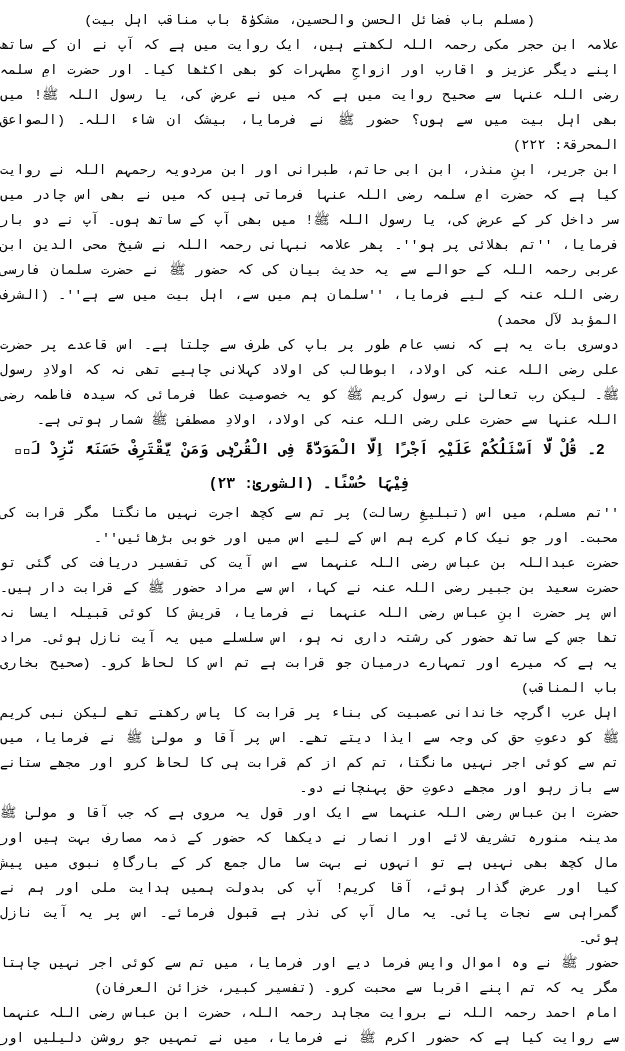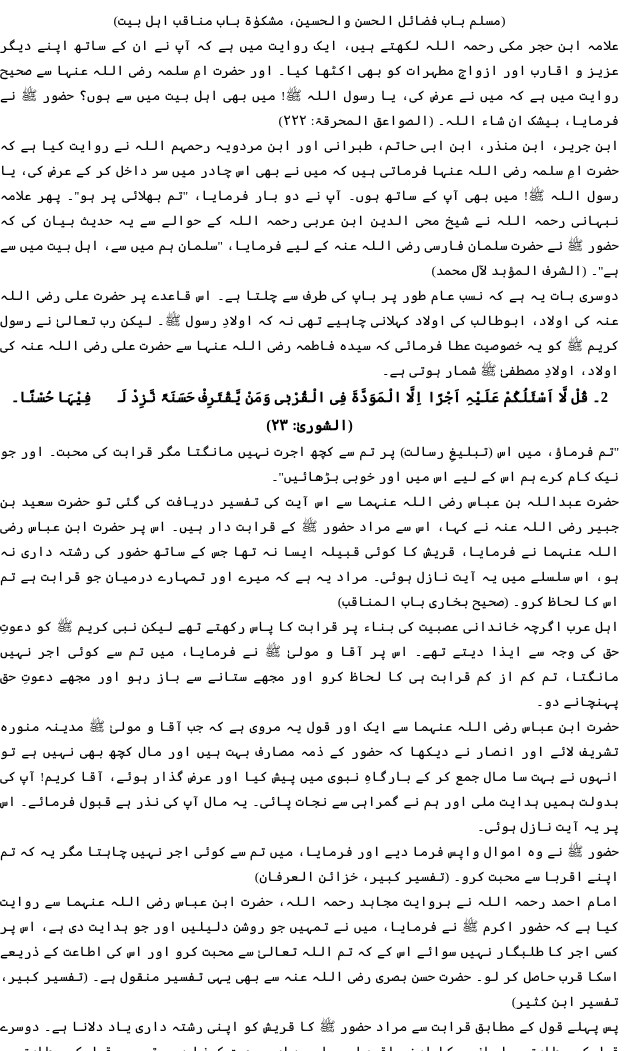--- a/index.html
+++ b/index.html
@@ -8,21 +8,21 @@
     background: #ffffff;
   }
   .page {
     width: 625px;
     height: 1051px;
     box-sizing: border-box;
     padding: 8px 6px 4px 0;
     background: #ffffff;
     color: #000000;
     direction: rtl;
-    font-family: Liberation Serif, serif;
+    font-family: Liberation Mono, monospace;
     overflow: hidden;
   }
   .para {
     margin: 0;
     padding: 0;
     font-size: 13.5px;
     line-height: 25px;
     text-align: justify;
     text-align-last: right;
     word-spacing: 0.5px;
@@ -30,34 +30,34 @@
   }
   .para.citation {
     text-align: center;
     text-align-last: center;
   }
   .para.verse {
     text-align: center;
     text-align-last: center;
     font-weight: bold;
     font-size: 14.5px;
-    line-height: 28px;
+    line-height: 34px;
   }
 </style>
 </head>
 <body>
 
 <div class="page">
   <div>
       <p class="para citation">(مسلم باب فضائل الحسن والحسین، مشکوٰۃ باب مناقب اہل بیت)</p>
       <p class="para body">علامہ ابن حجر مکی رحمہ اللہ لکھتے ہیں، ایک روایت میں ہے کہ آپ نے ان کے ساتھ اپنے دیگر عزیز و اقارب اور ازواجِ مطہرات کو بھی اکٹھا کیا۔ اور حضرت امِ سلمہ رضی اللہ عنہا سے صحیح روایت میں ہے کہ میں نے عرض کی، یا رسول اللہ ﷺ! میں بھی اہل بیت میں سے ہوں؟ حضور ﷺ نے فرمایا، بیشک ان شاء اللہ۔ (الصواعق المحرقۃ: ۲۲۲)</p>
       <p class="para body">ابن جریر، ابنِ منذر، ابن ابی حاتم، طبرانی اور ابن مردویہ رحمہم اللہ نے روایت کیا ہے کہ حضرت امِ سلمہ رضی اللہ عنہا فرماتی ہیں کہ میں نے بھی اس چادر میں سر داخل کر کے عرض کی، یا رسول اللہ ﷺ! میں بھی آپ کے ساتھ ہوں۔ آپ نے دو بار فرمایا، ''تم بھلائی پر ہو''۔ پھر علامہ نبہانی رحمہ اللہ نے شیخ محی الدین ابن عربی رحمہ اللہ کے حوالے سے یہ حدیث بیان کی کہ حضور ﷺ نے حضرت سلمان فارسی رضی اللہ عنہ کے لیے فرمایا، ''سلمان ہم میں سے، اہل بیت میں سے ہے''۔ (الشرف المؤبد لآل محمد)</p>
       <p class="para body">دوسری بات یہ ہے کہ نسب عام طور پر باپ کی طرف سے چلتا ہے۔ اس قاعدے پر حضرت علی رضی اللہ عنہ کی اولاد، ابوطالب کی اولاد کہلانی چاہیے تھی نہ کہ اولادِ رسول ﷺ۔ لیکن رب تعالیٰ نے رسول کریم ﷺ کو یہ خصوصیت عطا فرمائی کہ سیدہ فاطمہ رضی اللہ عنہا سے حضرت علی رضی اللہ عنہ کی اولاد، اولادِ مصطفیٰ ﷺ شمار ہوتی ہے۔</p>
       <p class="para verse">2۔ قُلْ لَّا اَسْئَلُکُمْ عَلَیْہِ اَجْرًا اِلَّا الْمَوَدَّۃَ فِی الْقُرْبٰی وَمَنْ یَّقْتَرِفْ حَسَنَۃً نَّزِدْ لَہٗ فِیْہَا حُسْنًا۔ (الشوریٰ: ۲۳)</p>
-      <p class="para body">''تم فرماؤ، میں اس (تبلیغِ رسالت) پر تم سے کچھ اجرت نہیں مانگتا مگر قرابت کی محبت۔ اور جو نیک کام کرے ہم اس کے لیے اس میں اور خوبی بڑھائیں''۔</p>
+      <p class="para body">''تم مسلم، میں اس (تبلیغِ رسالت) پر تم سے کچھ اجرت نہیں مانگتا مگر قرابت کی محبت۔ اور جو نیک کام کرے ہم اس کے لیے اس میں اور خوبی بڑھائیں''۔</p>
       <p class="para body">حضرت عبداللہ بن عباس رضی اللہ عنہما سے اس آیت کی تفسیر دریافت کی گئی تو حضرت سعید بن جبیر رضی اللہ عنہ نے کہا، اس سے مراد حضور ﷺ کے قرابت دار ہیں۔ اس پر حضرت ابنِ عباس رضی اللہ عنہما نے فرمایا، قریش کا کوئی قبیلہ ایسا نہ تھا جس کے ساتھ حضور کی رشتہ داری نہ ہو، اس سلسلے میں یہ آیت نازل ہوئی۔ مراد یہ ہے کہ میرے اور تمہارے درمیان جو قرابت ہے تم اس کا لحاظ کرو۔ (صحیح بخاری باب المناقب)</p>
       <p class="para body">اہل عرب اگرچہ خاندانی عصبیت کی بناء پر قرابت کا پاس رکھتے تھے لیکن نبی کریم ﷺ کو دعوتِ حق کی وجہ سے ایذا دیتے تھے۔ اس پر آقا و مولیٰ ﷺ نے فرمایا، میں تم سے کوئی اجر نہیں مانگتا، تم کم از کم قرابت ہی کا لحاظ کرو اور مجھے ستانے سے باز رہو اور مجھے دعوتِ حق پہنچانے دو۔</p>
       <p class="para body">حضرت ابن عباس رضی اللہ عنہما سے ایک اور قول یہ مروی ہے کہ جب آقا و مولیٰ ﷺ مدینہ منورہ تشریف لائے اور انصار نے دیکھا کہ حضور کے ذمہ مصارف بہت ہیں اور مال کچھ بھی نہیں ہے تو انہوں نے بہت سا مال جمع کر کے بارگاہِ نبوی میں پیش کیا اور عرض گذار ہوئے، آقا کریم! آپ کی بدولت ہمیں ہدایت ملی اور ہم نے گمراہی سے نجات پائی۔ یہ مال آپ کی نذر ہے قبول فرمائے۔ اس پر یہ آیت نازل ہوئی۔</p>
       <p class="para body">حضور ﷺ نے وہ اموال واپس فرما دیے اور فرمایا، میں تم سے کوئی اجر نہیں چاہتا مگر یہ کہ تم اپنے اقربا سے محبت کرو۔ (تفسیر کبیر، خزائن العرفان)</p>
       <p class="para body">امام احمد رحمہ اللہ نے بروایت مجاہد رحمہ اللہ، حضرت ابن عباس رضی اللہ عنہما سے روایت کیا ہے کہ حضور اکرم ﷺ نے فرمایا، میں نے تمہیں جو روشن دلیلیں اور جو ہدایت دی ہے، اس پر کسی اجر کا طلبگار نہیں سوائے اس کے کہ تم اللہ تعالیٰ سے محبت کرو اور اس کی اطاعت کے ذریعے اسکا قرب حاصل کر لو۔ حضرت حسن بصری رضی اللہ عنہ سے بھی یہی تفسیر منقول ہے۔ (تفسیر کبیر، تفسیر ابن کثیر)</p>
       <p class="para body"><span>پس پہلے قول کے مطابق قرابت سے مراد حضور ﷺ کا قریش کو اپنی رشتہ داری یاد دلانا ہے۔ دوسرے قول کے مطابق مسلمانوں کا اپنے اقربا سے اور باہم محبت کرنا ہے۔ تیسرے قول کے مطابق رب تعالیٰ کا قرب حاصل کرنا ہے۔ چوتھا قول جو امام بخاری رحمہ اللہ نے حضرت سعید بن جبیر رضی اللہ عنہ سے روایت کیا، اسکے مطابق </span></p>
     </div>
 </div>
 
 </body></html>

